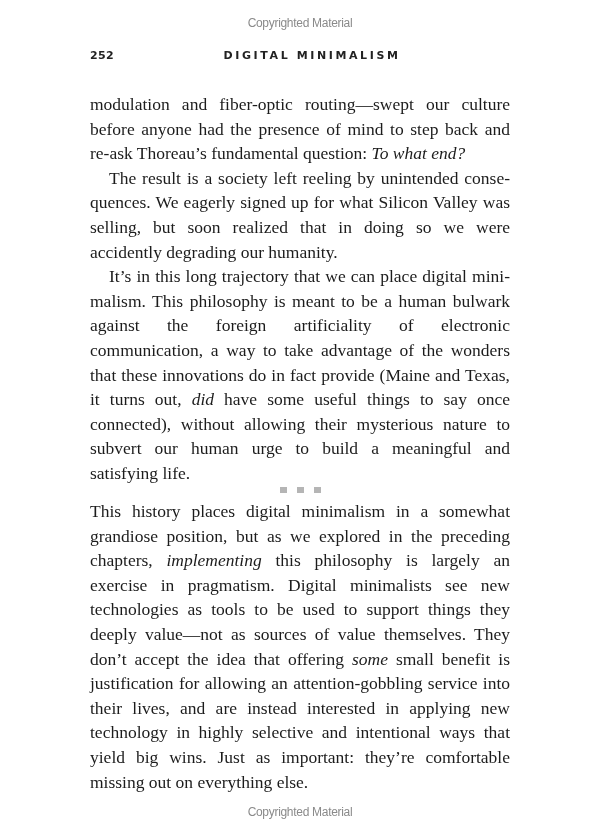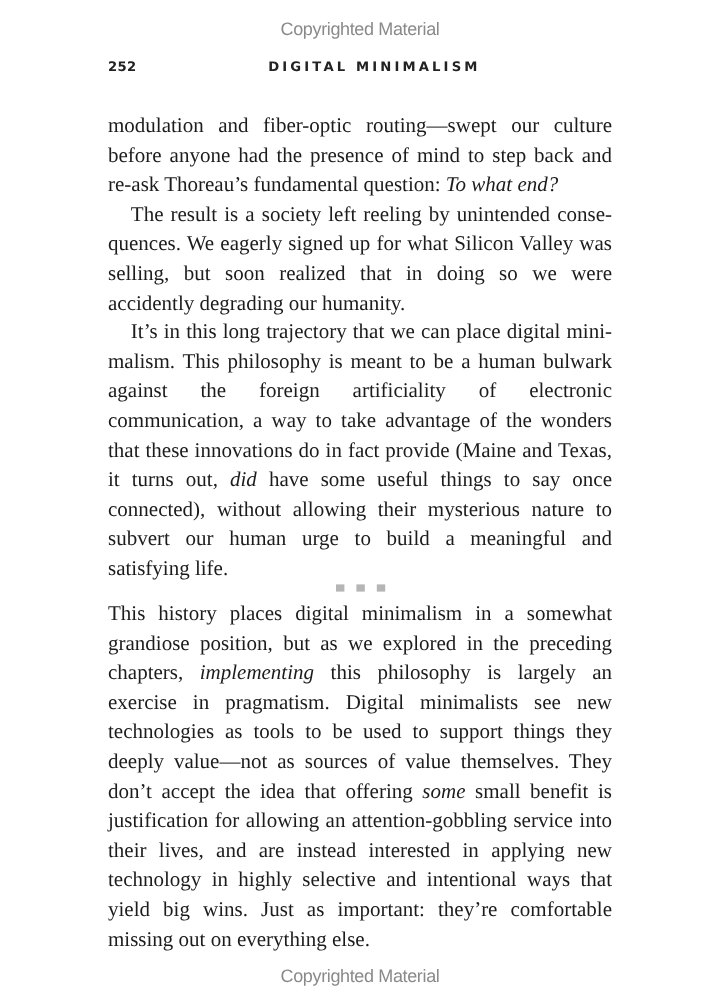--- a/index.html
+++ b/index.html
@@ -1,19 +1,19 @@
 <!DOCTYPE html>
 <html><head>
   <meta charset="utf-8">
   <style>
     html, body { margin: 0; padding: 0; background: #ffffff; }
     body { width: 600px; height: 840px; position: relative; overflow: hidden; }
     .watermark {
       position: absolute; left: 0; width: 600px; text-align: center;
-      font-family: "Liberation Sans", sans-serif; font-size: 15px; color: #8a8a8a;
+      font-family: "Liberation Sans", sans-serif; font-size: 12px; color: #8a8a8a;
       letter-spacing: -0.3px;
     }
     .wm-top { top: 16px; }
     .wm-bottom { top: 805px; }
     .running-head {
       position: absolute; top: 49px; left: 0; width: 600px; height: 16px;
       font-family: "DejaVu Sans", sans-serif; font-size: 11px; color: #222; margin-left: 12px;
     }
     .page-number { position: absolute; left: 78px; top: 0; font-weight: bold; letter-spacing: 0.3px; }
     .book-title { position: absolute; left: 0; width: 600px; text-align: center; top: 0; font-weight: bold; letter-spacing: 2.6px; }

